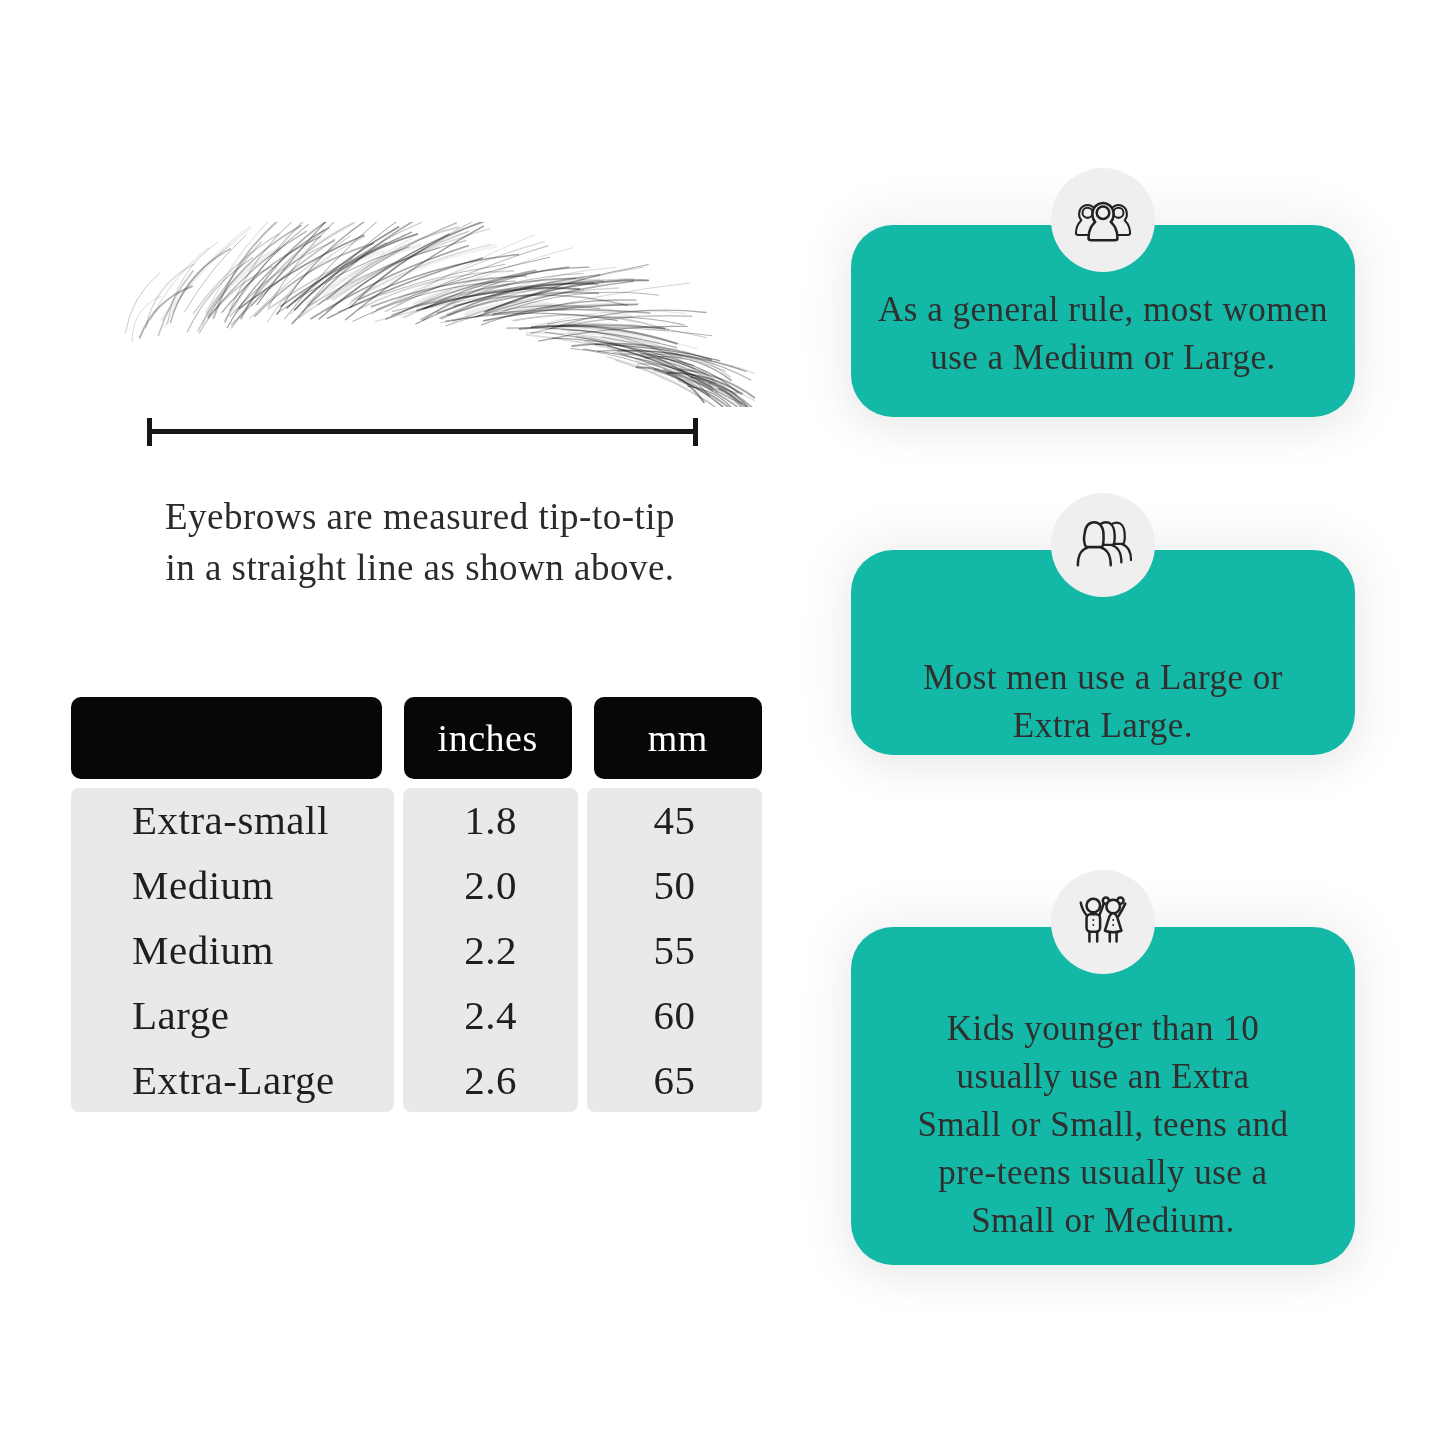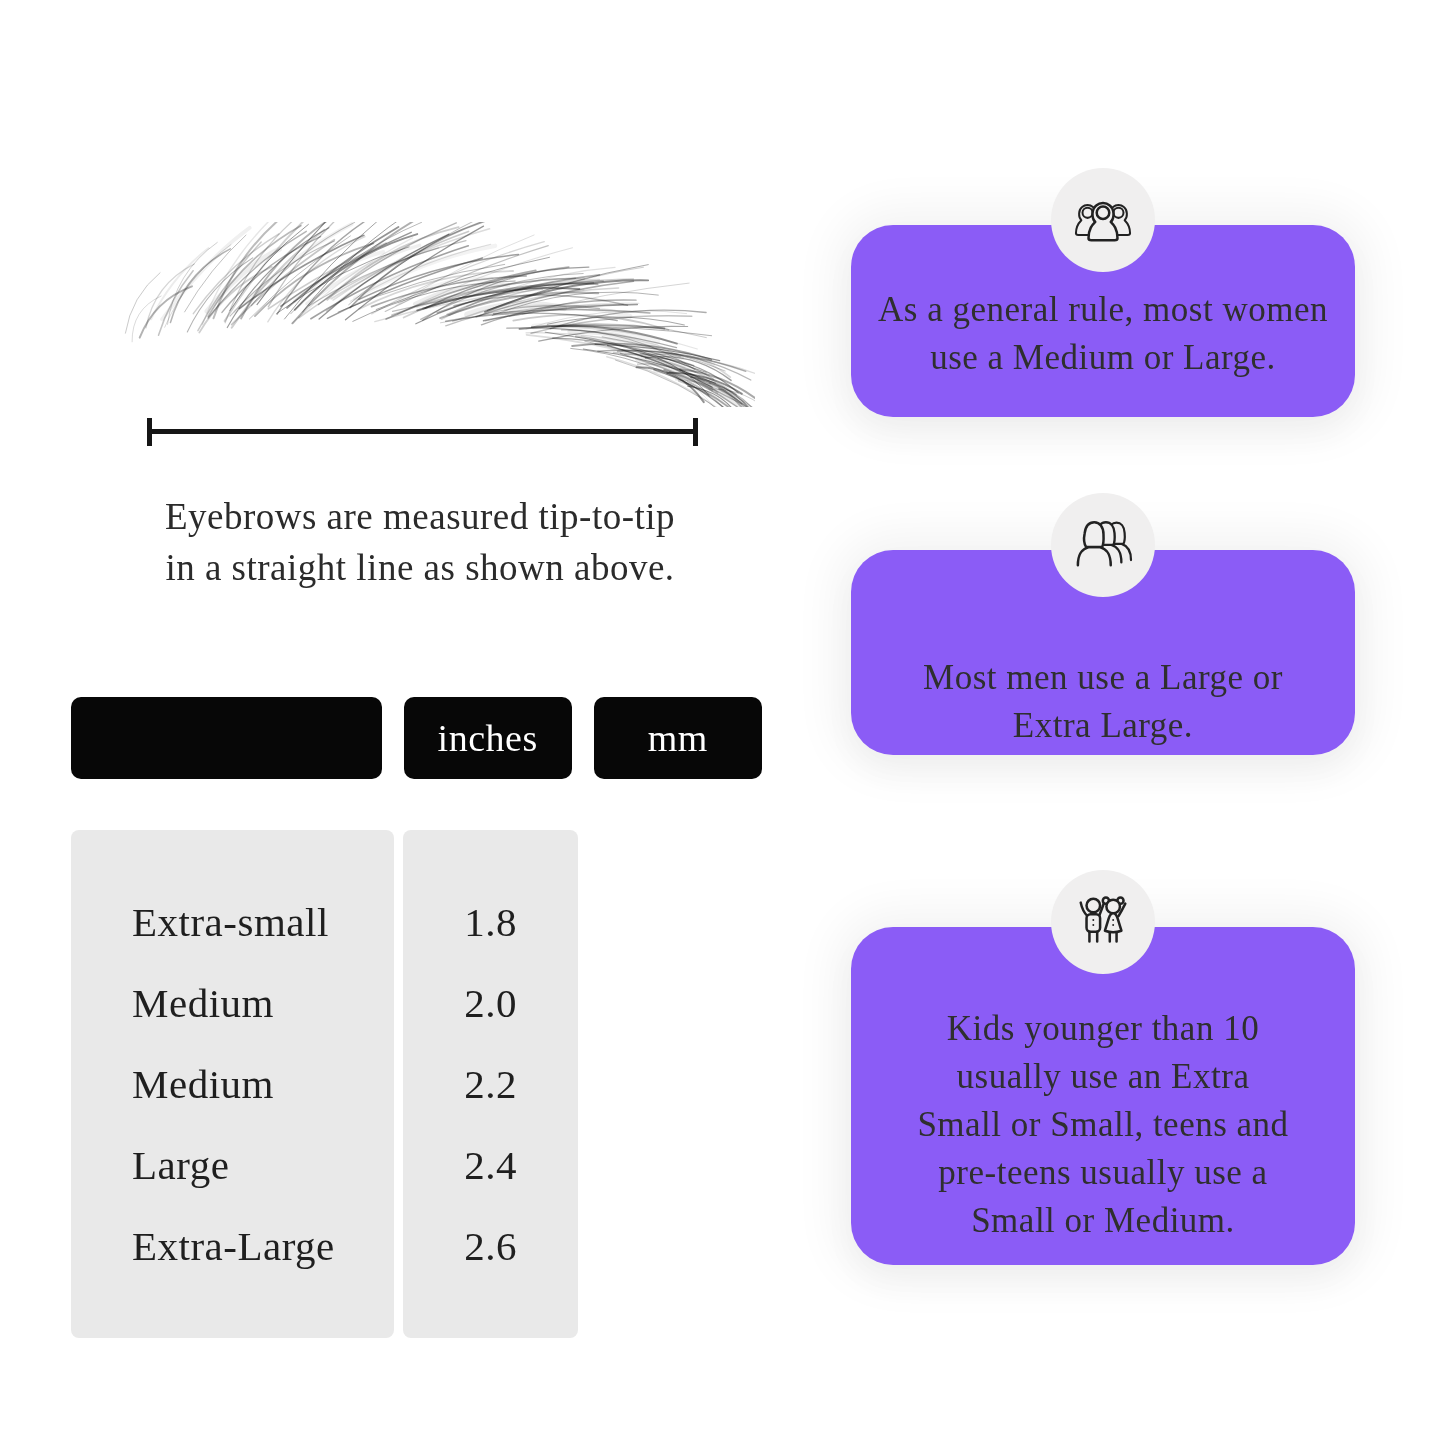--- a/index.html
+++ b/index.html
@@ -33,36 +33,36 @@
   .th {
     height:82px; background:#070707; border-radius:10px;
     display:flex; align-items:center; justify-content:center;
     color:#ffffff; font-size:38px; letter-spacing:0.5px;
   }
   .th.c1 { width:323px; }
   .th.c2 { width:175px; }
   .th.c3 { width:175px; }
   .tbody { display:flex; gap:9px; margin-top:9px; }
   .tcol {
-    background:#e9e9e9; border-radius:8px; height:508px;
-    display:flex; flex-direction:column; justify-content:center;margin-top:42px;
+    background:#e9e9e9; border-radius:8px; height:324px;
+    display:flex; flex-direction:column; justify-content:center;
   }
   .tcol.c1 { width:323px; }
   .tcol.c2 { width:175px; }
   .tcol.c3 { width:175px; }
   .cell {
     height:80.8px; display:flex; align-items:center;
     font-size:41px; color:#1f1f1f; letter-spacing:0.5px;
   }
   .tcol.c1 .cell { padding-left:61px; }
   .tcol.c2 .cell, .tcol.c3 .cell { justify-content:center; }
 
   
   .card {
-    position:absolute; left:851px; width:504px; background:#8b5cf6;
+    position:absolute; left:851px; width:504px; background:#14b8a6;
     border-radius:42px;
     box-shadow:0 0 46px 16px rgba(0,0,0,0.05), 0 16px 34px rgba(0,0,0,0.03);
   }
   .card.card-women { top:225px; height:192px; }
   .card.card-men   { top:550px; height:205px; }
   .card.card-kids  { top:927px; height:338px; }
 
   .badge {
     position:absolute; top:-57px; left:50%; transform:translateX(-50%);
     width:104px; height:104px; border-radius:50%; background:#f0efef;
@@ -288,20 +288,27 @@
         <div class="cell">Large</div>
         <div class="cell">Extra-Large</div>
       </div>
       <div class="tcol c2">
         <div class="cell">1.8</div>
         <div class="cell">2.0</div>
         <div class="cell">2.2</div>
         <div class="cell">2.4</div>
         <div class="cell">2.6</div>
       </div>
+      <div class="tcol c3">
+        <div class="cell">45</div>
+        <div class="cell">50</div>
+        <div class="cell">55</div>
+        <div class="cell">60</div>
+        <div class="cell">65</div>
+      </div>
     </div>
   </div>
 
   <div class="card card-women">
     <div class="badge">
       <svg width="62" height="58" viewBox="-32 -30 64 60">
         <g transform="translate(-16,1) scale(0.8)">
           <path class="icon-fill" d="M -15,16 C -15,6 -11,2 -8,-1 C -12,-5 -12,-14 -7,-18 C -3,-21.5 3,-21.5 7,-18 C 12,-14 12,-5 8,-1 C 11,2 15,6 15,16 Q 15,18 12,18 L -12,18 Q -15,18 -15,16 Z"></path>
           <circle class="icon-fill" cx="0" cy="-10.5" r="6.5"></circle>
         </g>

